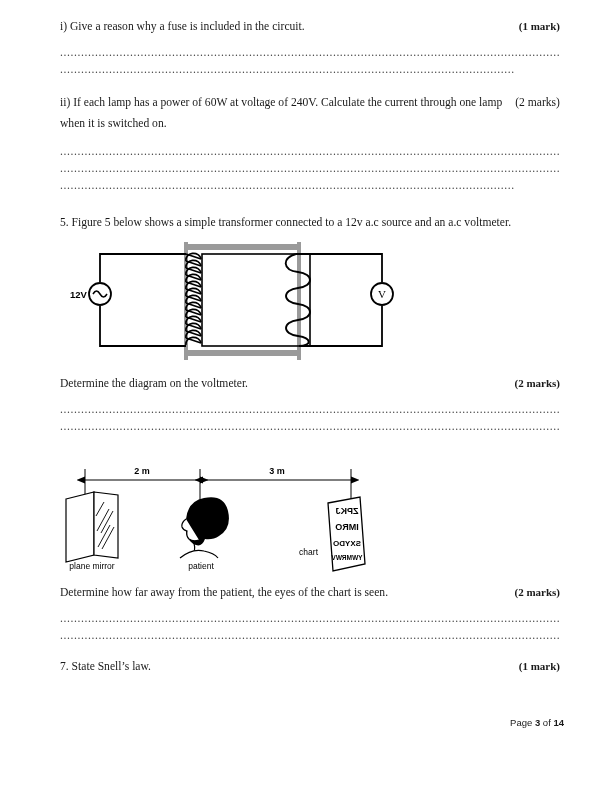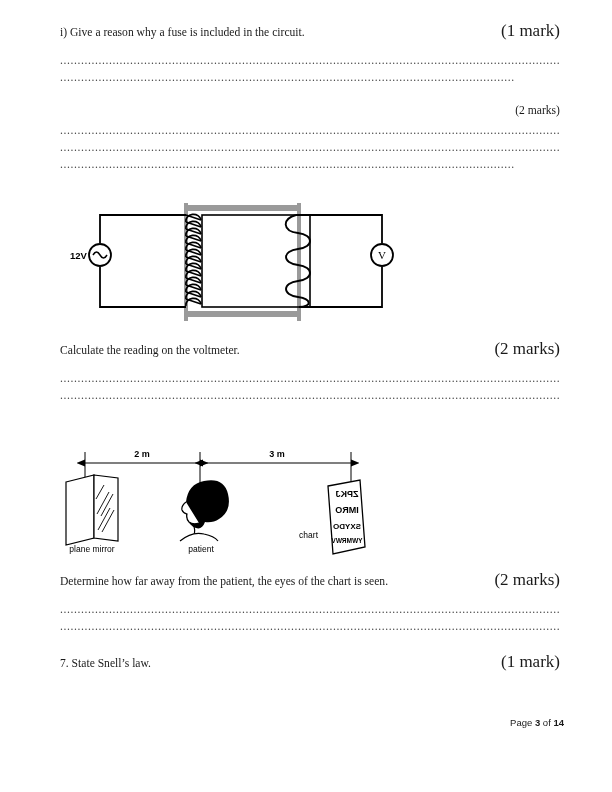--- a/index.html
+++ b/index.html
@@ -30,21 +30,22 @@
     line-height: 1.55;
     gap: 12px;
   }
   .qtext {
     flex: 1 1 auto;
     padding-right: 10px;
   }
   .marks {
     flex: 0 0 auto;
     white-space: nowrap;
-    font-size: 17px;
+    font-size: 11px;
+    font-weight: bold;
   }
   .para {
     font-size: 11.6px;
     line-height: 1.85;
     text-align: left;
   }
   .para .marks-inline {
     float: right;
   }
   .dots {
@@ -66,21 +67,21 @@
   .fig-transformer {
     position: relative;
     width: 500px;
     height: 125px;
     margin-top: 10px;
   }
   .fig-eye {
     position: relative;
     width: 500px;
     height: 115px;
-    margin-top: 26px;
+    margin-top: 12px;
   }
   .footer {
     position: absolute;
     right: 48px;
     top: 717px;
     font-family: Liberation Sans, sans-serif;
     font-size: 9.5px;
     color: #1a1a1a;
   }
   .footer b { font-weight: bold; }
@@ -97,28 +98,32 @@
       <span class="marks">(1 mark)</span>
     </div>
     <div class="gap-sm"></div>
     <div class="dots full">..............................................................................................................................................................................................</div>
     <div class="dots short">......................................................................................................................................................................</div>
 
     <div class="gap-md"></div>
 
     <div class="para">
       <span class="marks-inline">(2 marks)</span>
+      <span>ii) If each lamp has a power of 60W at voltage of 240V. Calculate the current through one lamp when it is switched on.</span>
     </div>
     <div class="gap-sm"></div>
     <div class="dots full">..............................................................................................................................................................................................</div>
     <div class="dots full">..............................................................................................................................................................................................</div>
     <div class="dots short">......................................................................................................................................................................</div>
 
     <div class="gap-lg"></div>
 
+    <div class="qline">
+      <span class="qtext">5. Figure 5 below shows a simple transformer connected to a 12v a.c source and an a.c voltmeter.</span>
+    </div>
 
     <div class="fig-transformer">
       <svg width="500" height="125" viewBox="0 0 500 125">
 
         <g>
           <rect x="124" y="0" width="4" height="118" fill="#9a9a9a"></rect>
           <rect x="237" y="0" width="4" height="118" fill="#9a9a9a"></rect>
           <rect x="128" y="2" width="109" height="6" fill="#9a9a9a"></rect>
           <rect x="128" y="108" width="109" height="6" fill="#9a9a9a"></rect>
         </g>
@@ -159,21 +164,21 @@
         <g>
           <circle cx="322" cy="52" r="11" fill="#fff" stroke="#000" stroke-width="1.8"></circle>
           <text x="322" y="56" text-anchor="middle" font-family="Liberation Serif, serif" font-size="11" fill="#000">V</text>
         </g>
       </svg>
     </div>
 
     <div class="gap-sm"></div>
 
     <div class="qline">
-      <span class="qtext">Calculate the reading on the voltmeter.</span>
+      <span class="qtext">Determine the diagram on the voltmeter.</span>
       <span class="marks">(2 marks)</span>
     </div>
     <div class="gap-sm"></div>
     <div class="dots full">..............................................................................................................................................................................................</div>
     <div class="dots full">..............................................................................................................................................................................................</div>
 
     <div class="gap-md"></div>
 
 
     <div class="fig-eye">

